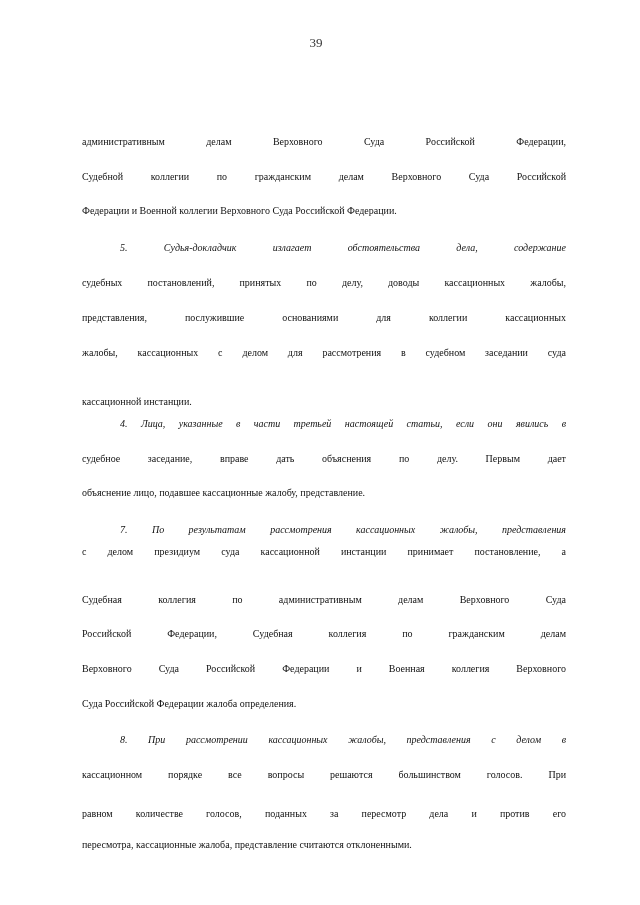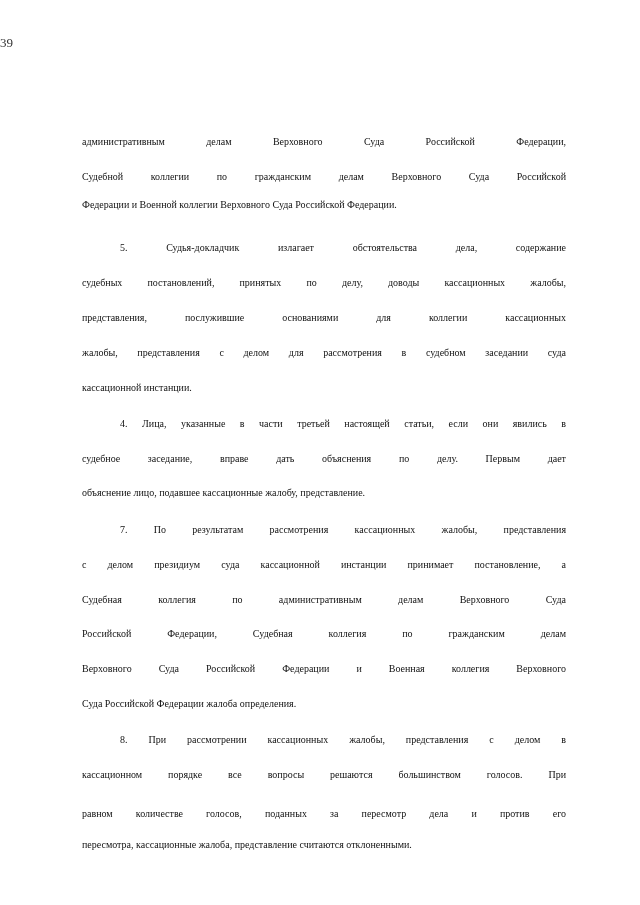--- a/index.html
+++ b/index.html
@@ -1,52 +1,52 @@
 <!DOCTYPE html>
 <html><head>
 <meta charset="utf-8">
 <style>
   html, body { margin: 0; padding: 0; background: #ffffff; }
   body { width: 640px; height: 905px; position: relative; overflow: hidden;
          font-family: "Liberation Serif", "DejaVu Serif", serif; color: #111; }
-  .page-number { position: absolute; top: 35px; left: 0; width: 632px; text-align: left; font-size: 13px; color: #333; }
+  .page-number { position: absolute; top: 35px; left: 0; width: 632px; text-align: center; font-size: 13px; color: #333; }
   .line { position: absolute; left: 82px; width: 484px; font-size: 10px; line-height: 20px; white-space: nowrap;
           text-align: justify; text-align-last: justify; margin-top: 40px; }
   .line.last { text-align-last: left; }
-  .line.indent { left: 120px; width: 446px; }
+  .line.indent { left: 120px; width: 446px; font-style: italic; }
 </style>
 </head>
 <body>
 
 <div>
   <div class="page-number">39</div>
 
   <div>
     <div class="line" style="top:92px">административным делам Верховного Суда Российской Федерации,</div>
     <div class="line" style="top:127px">Судебной коллегии по гражданским делам Верховного Суда Российской</div>
-    <div class="line last" style="top:155px">Федерации и Военной коллегии Верховного Суда Российской Федерации.</div>
+    <div class="line last" style="top:161px">Федерации и Военной коллегии Верховного Суда Российской Федерации.</div>
   </div>
 
   <div>
     <div class="line indent" style="top:198px">5. Судья-докладчик излагает обстоятельства дела, содержание</div>
     <div class="line" style="top:233px">судебных постановлений, принятых по делу, доводы кассационных жалобы,</div>
     <div class="line" style="top:268px">представления, послужившие основаниями для коллегии кассационных</div>
-    <div class="line" style="top:303px">жалобы, представления с делом для рассмотрения в судебном заседании суда</div>
-    <div class="line last" style="top:338px">кассационной инстанции.</div>
+    <div class="line" style="top:303px">жалобы, кассационных с делом для рассмотрения в судебном заседании суда</div>
+    <div class="line last" style="top:352px">кассационной инстанции.</div>
   </div>
 
   <div>
     <div class="line indent" style="top:374px">4. Лица, указанные в части третьей настоящей статьи, если они явились в</div>
     <div class="line" style="top:409px">судебное заседание, вправе дать объяснения по делу. Первым дает</div>
     <div class="line last" style="top:443px">объяснение лицо, подавшее кассационные жалобу, представление.</div>
   </div>
 
   <div>
     <div class="line indent" style="top:480px">7. По результатам рассмотрения кассационных жалобы, представления</div>
-    <div class="line" style="top:515px">с делом президиум суда кассационной инстанции принимает постановление, а</div>
+    <div class="line" style="top:502px">с делом президиум суда кассационной инстанции принимает постановление, а</div>
     <div class="line" style="top:550px">Судебная коллегия по административным делам Верховного Суда</div>
     <div class="line" style="top:584px">Российской Федерации, Судебная коллегия по гражданским делам</div>
     <div class="line" style="top:619px">Верховного Суда Российской Федерации и Военная коллегия Верховного</div>
     <div class="line last" style="top:654px">Суда Российской Федерации жалоба определения.</div>
   </div>
 
   <div>
     <div class="line indent" style="top:690px">8. При рассмотрении кассационных жалобы, представления с делом в</div>
     <div class="line" style="top:725px">кассационном порядке все вопросы решаются большинством голосов. При</div>
     <div class="line" style="top:764px">равном количестве голосов, поданных за пересмотр дела и против его</div>

